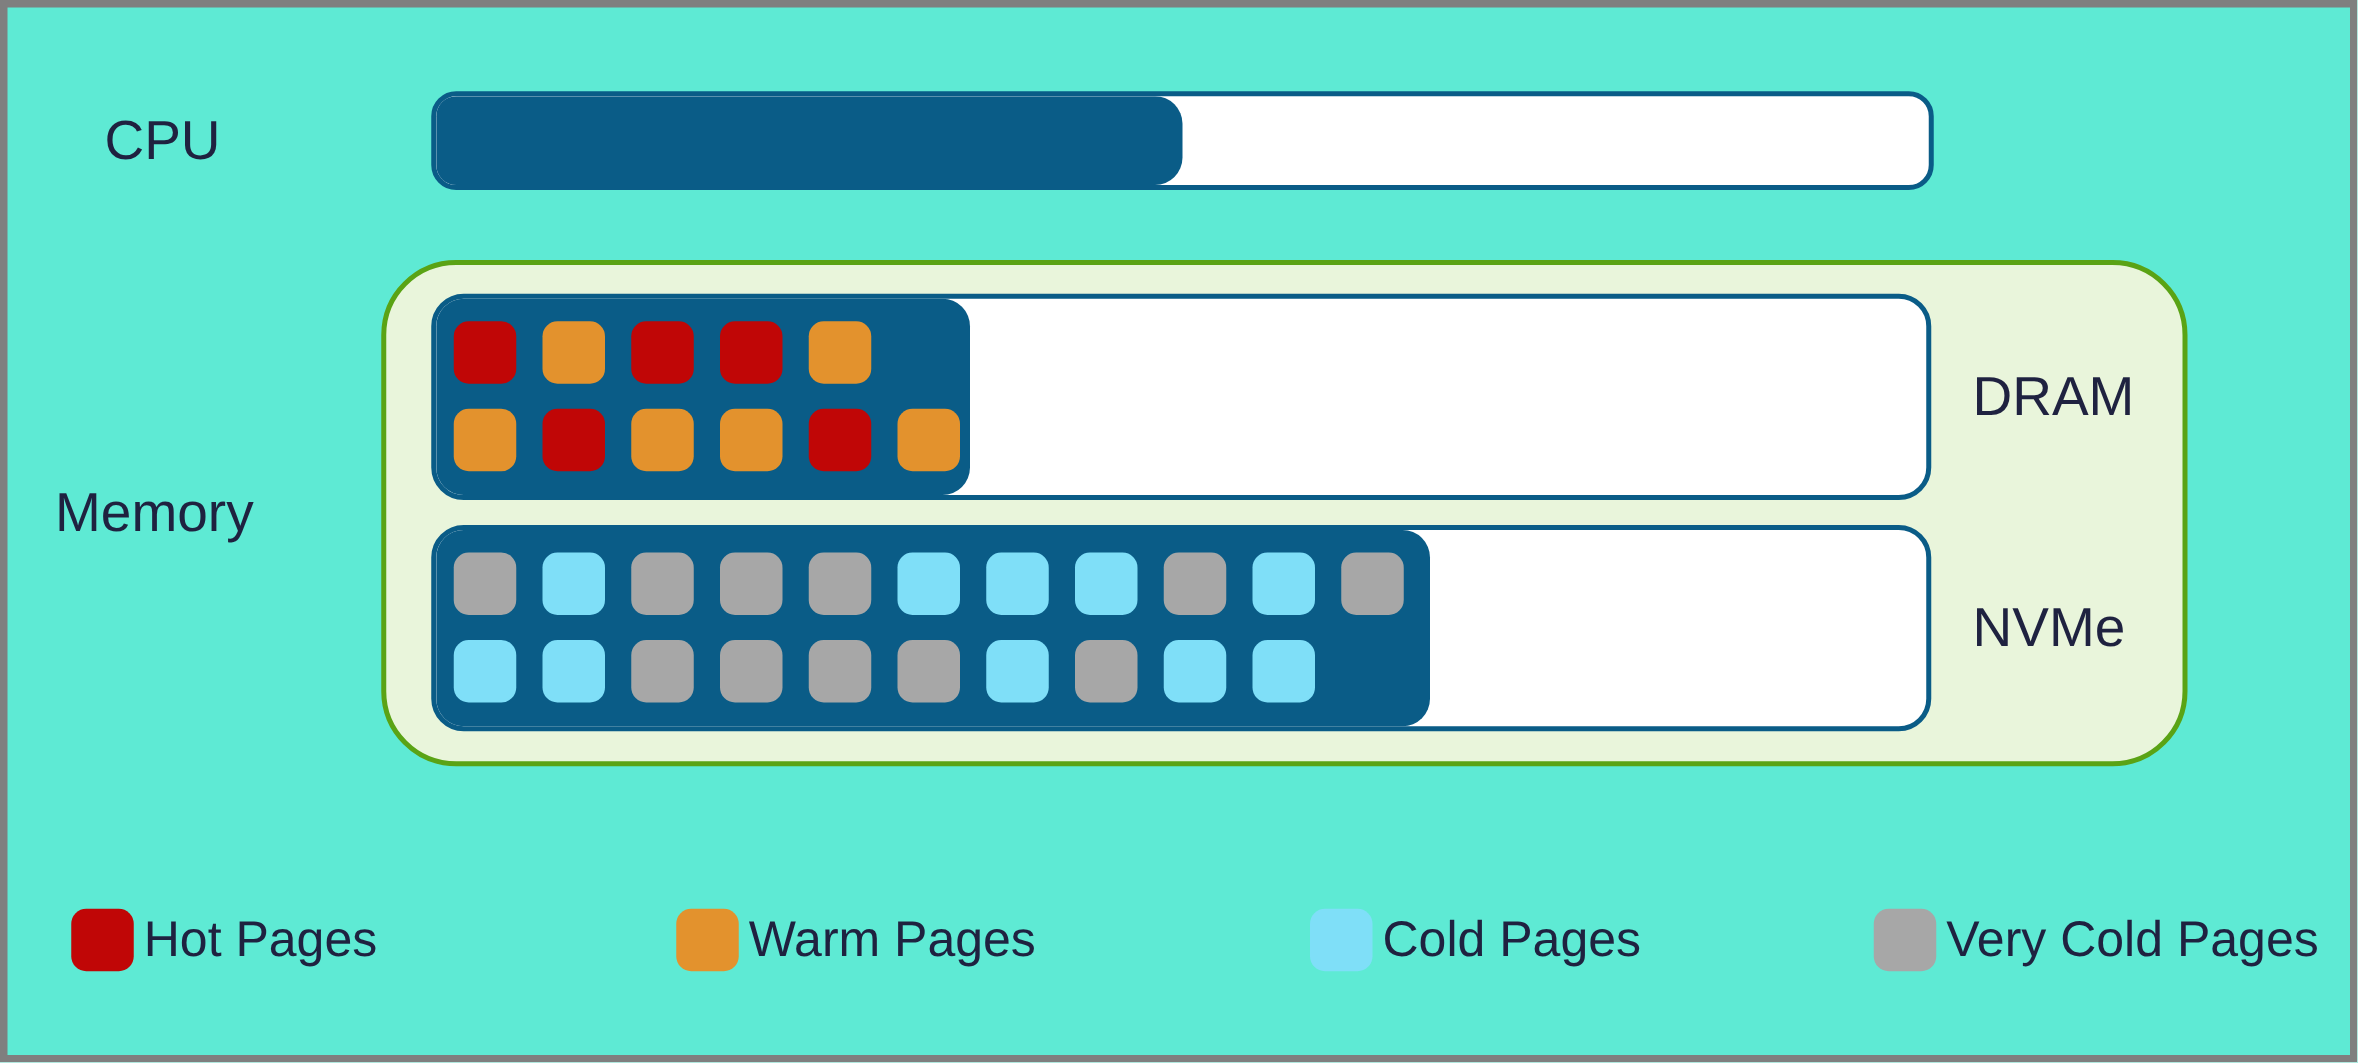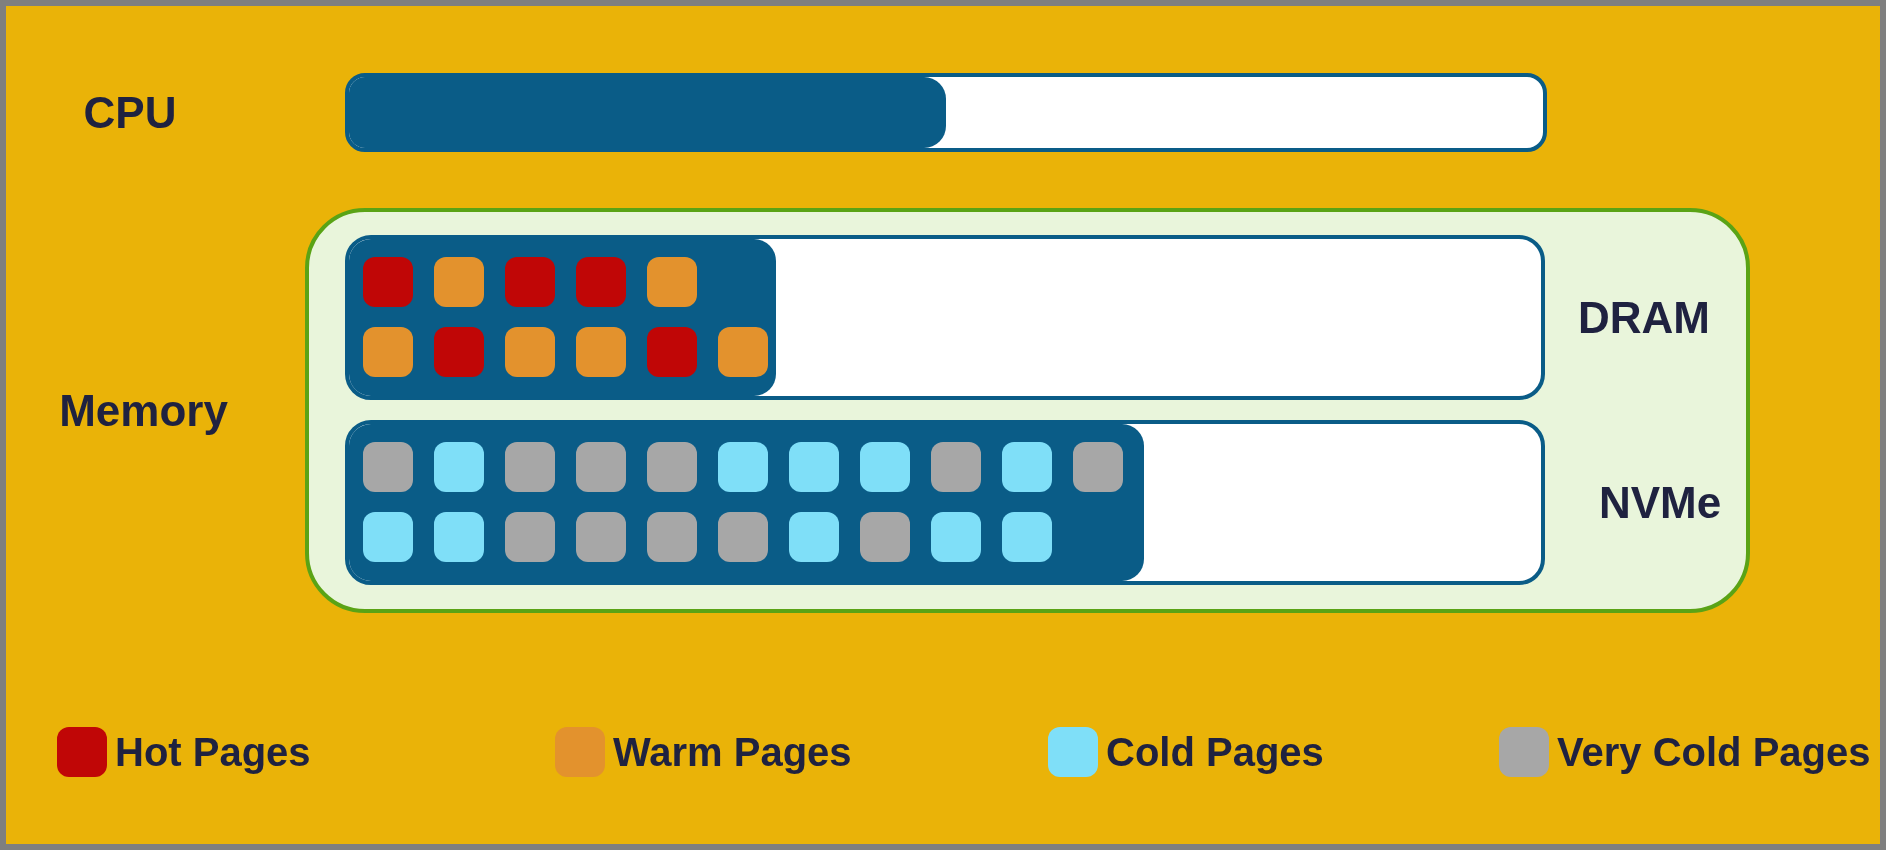--- a/index.html
+++ b/index.html
@@ -2,33 +2,33 @@
 <html style="--hot: #c00606; --warm: #e3922d; --cold: #7fdff8; --very-cold: #a7a7a7; --bar-blue: #0a5c87; --green-border: #5aa315; --green-fill: #e9f5db; --text: #1f2240; --frame-gray: #7f7f7f;"><head>
 <meta charset="utf-8">
 <style>
   :root{
     --hot:#c00606; --warm:#e3922d; --cold:#7fdff8; --very-cold:#a7a7a7;
     --bar-blue:#0a5c87; --green-border:#5aa315; --green-fill:#e9f5db;
     --text:#1f2240; --frame-gray:#7f7f7f;
   }
   html,body{margin:0;padding:0;background:#fff;}
   .stage{
-    position:relative; width:1886px; height:850px; background:#eab308;
-    font-family:"Liberation Sans", sans-serif; color:var(--text); overflow:hidden;font-weight:bold;
+    position:relative; width:1886px; height:850px; background:#5eead4;
+    font-family:"Liberation Sans", sans-serif; color:var(--text); overflow:hidden;
   }
   .frame{position:absolute; inset:0; border:6px solid var(--frame-gray); pointer-events:none; z-index:50;}
   .side-label{
     position:absolute; display:flex; align-items:center; justify-content:center;
     font-size:44px; color:var(--text); white-space:nowrap;
   }
   .cpu-label{left:50px; top:73px; width:160px; height:79px;}
-  .memory-label{left:56px; top:208px; width:175px; height:405px;}
+  .memory-label{left:36px; top:208px; width:175px; height:405px;}
   .tier-label{position:absolute; display:flex; align-items:center; font-size:44px; color:var(--text); white-space:nowrap;text-align:center;}
   .dram-label{left:1578px; top:235px; height:165px;}
-  .nvme-label{left:1578px; top:420px; height:165px;margin-left:21px;}
+  .nvme-label{left:1578px; top:420px; height:165px;}
 
   .green-container{
     position:absolute; left:305px; top:208px; width:1445px; height:405px;
     background:var(--green-fill); border:4px solid var(--green-border);
     border-radius:60px; box-sizing:border-box;
   }
 
   .bar{
     position:absolute; background:#ffffff; border:4px solid var(--bar-blue);
     box-sizing:border-box; overflow:hidden;
@@ -120,21 +120,21 @@
         </div>
       </div>
   </div>
   <div class="tier-label nvme-label">NVMe</div>
 
   <div class="legend">
     <div class="legend-item" style="left:57px">
       <div class="legend-swatch" style="background: rgb(192, 6, 6);"></div>
       <div class="legend-text">Hot Pages</div>
     </div>
-    <div class="legend-item" style="left:555px">
+    <div class="legend-item" style="left:541px">
       <div class="legend-swatch" style="background: rgb(227, 146, 45);"></div>
       <div class="legend-text">Warm Pages</div>
     </div>
     <div class="legend-item" style="left:1048px">
       <div class="legend-swatch" style="background: rgb(127, 223, 248);"></div>
       <div class="legend-text">Cold Pages</div>
     </div>
     <div class="legend-item" style="left:1499px">
       <div class="legend-swatch" style="background: rgb(167, 167, 167);"></div>
       <div class="legend-text">Very Cold Pages</div>

